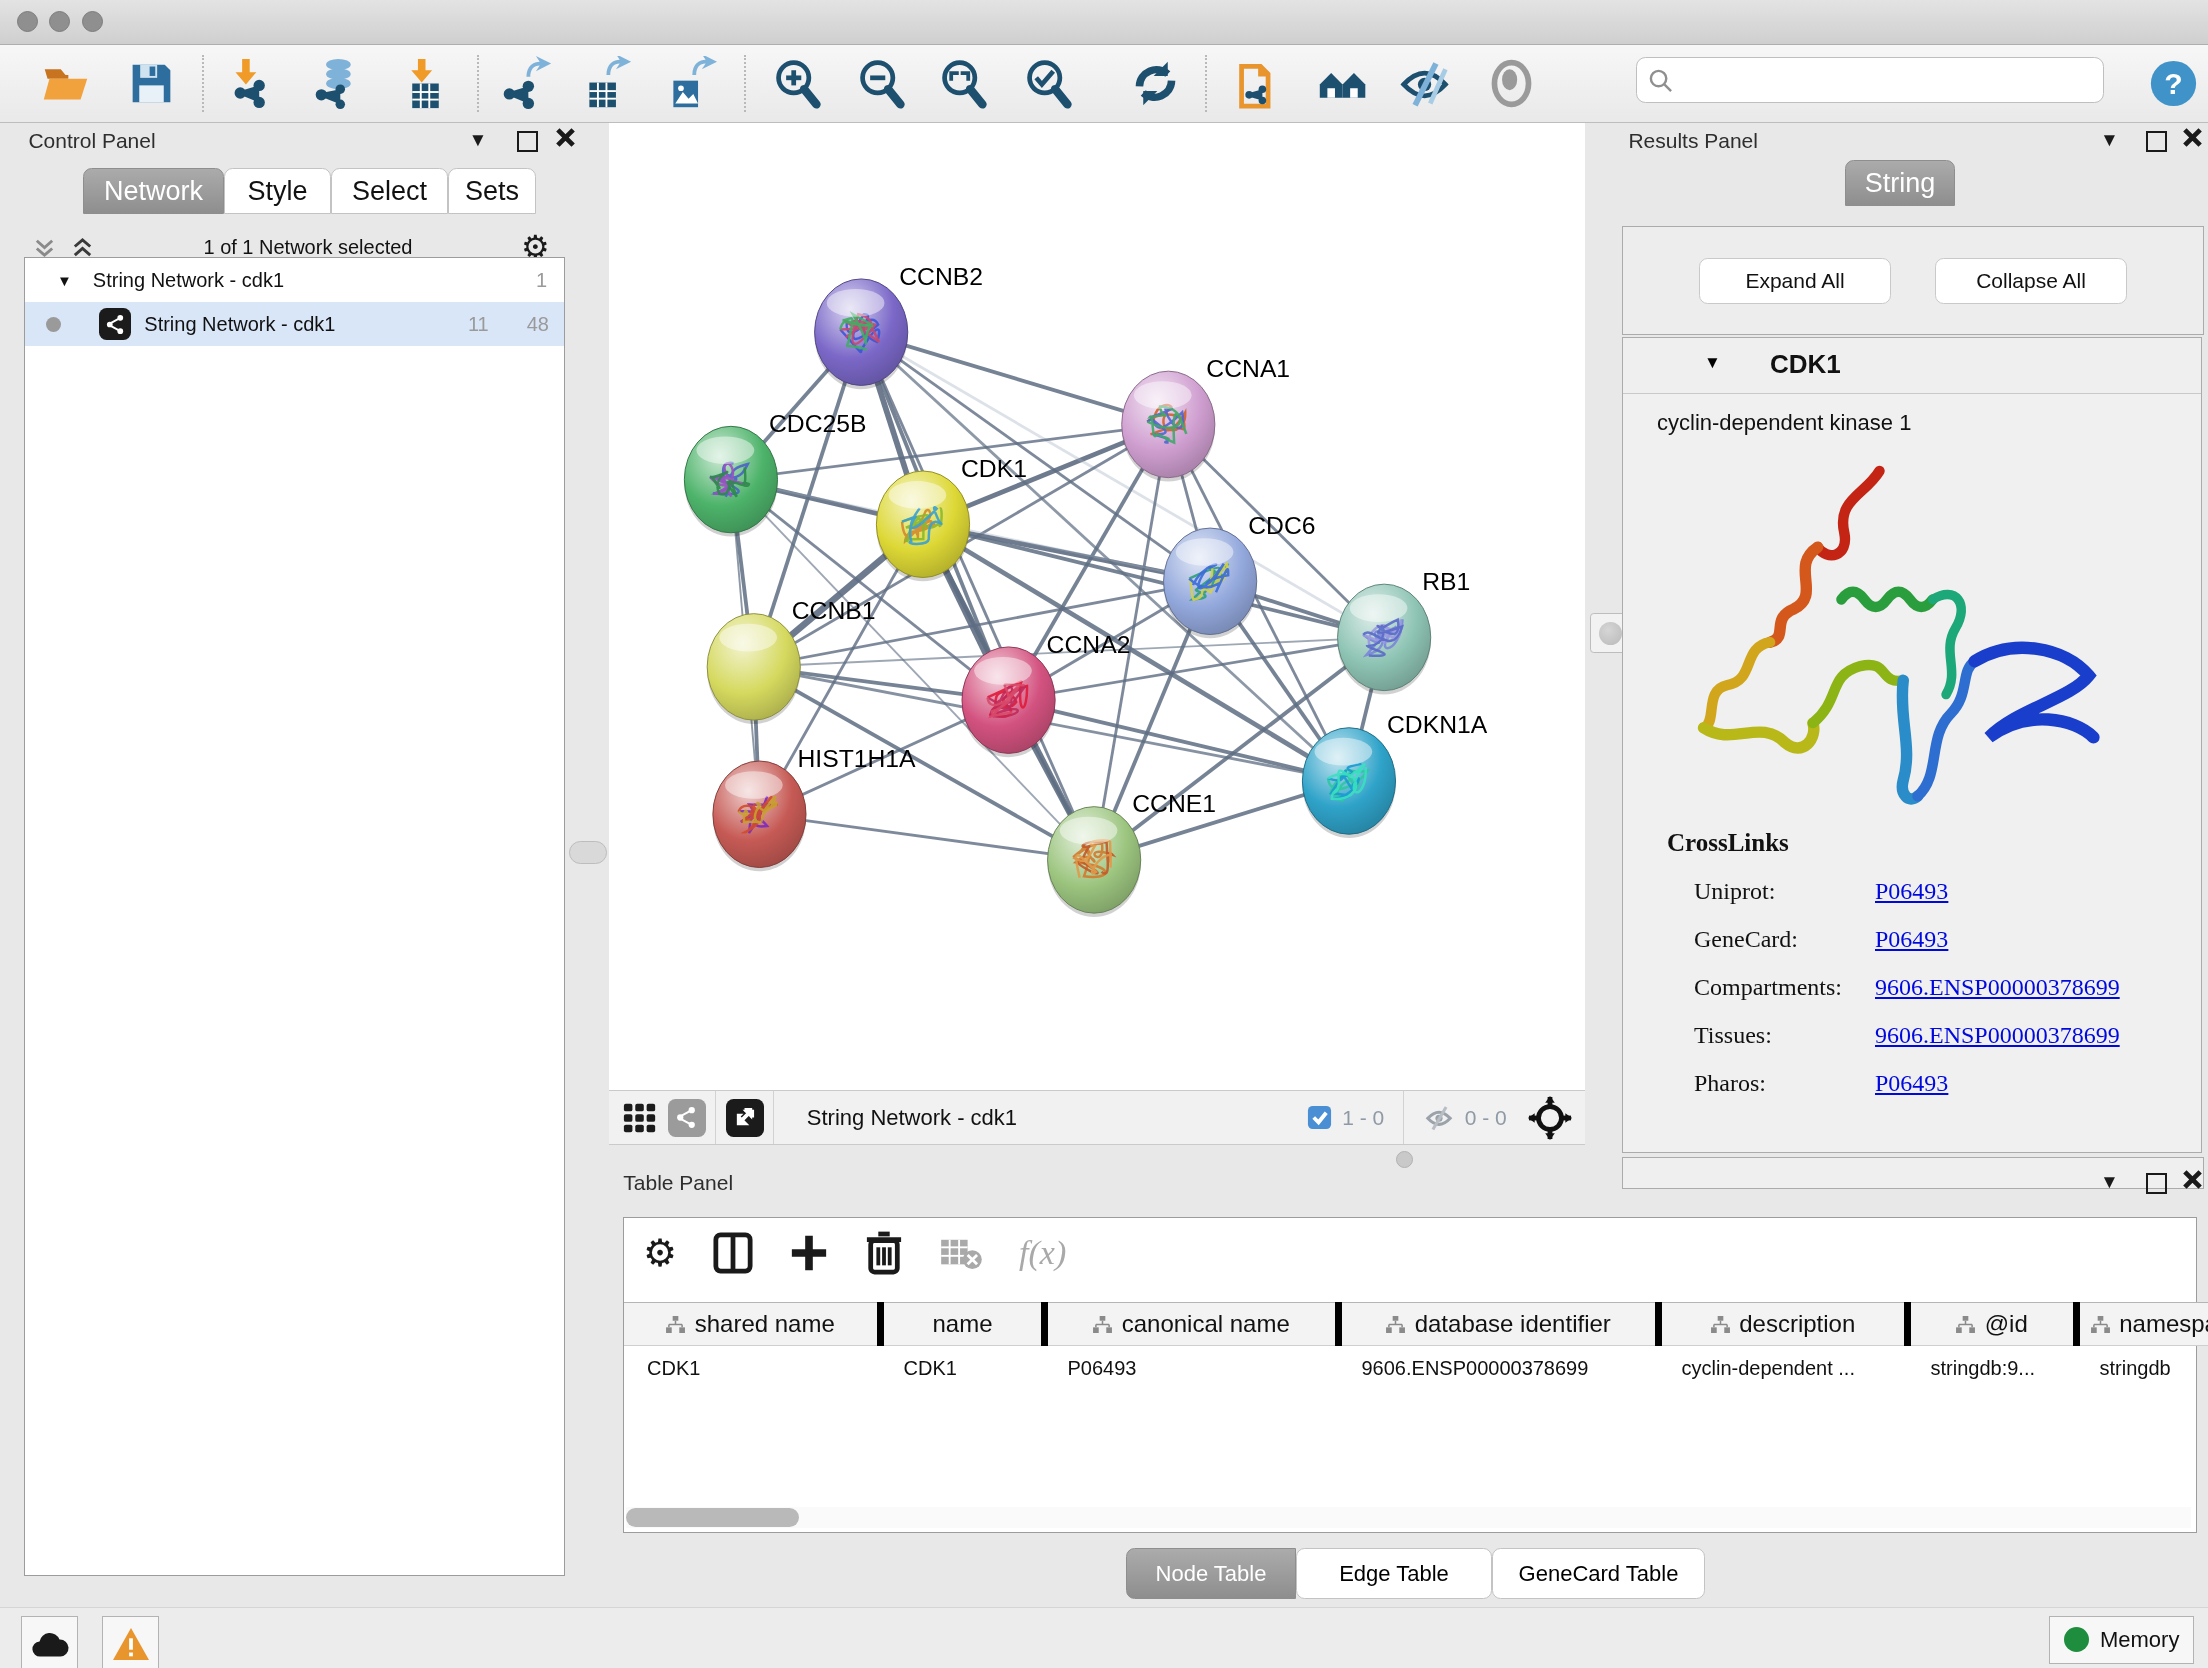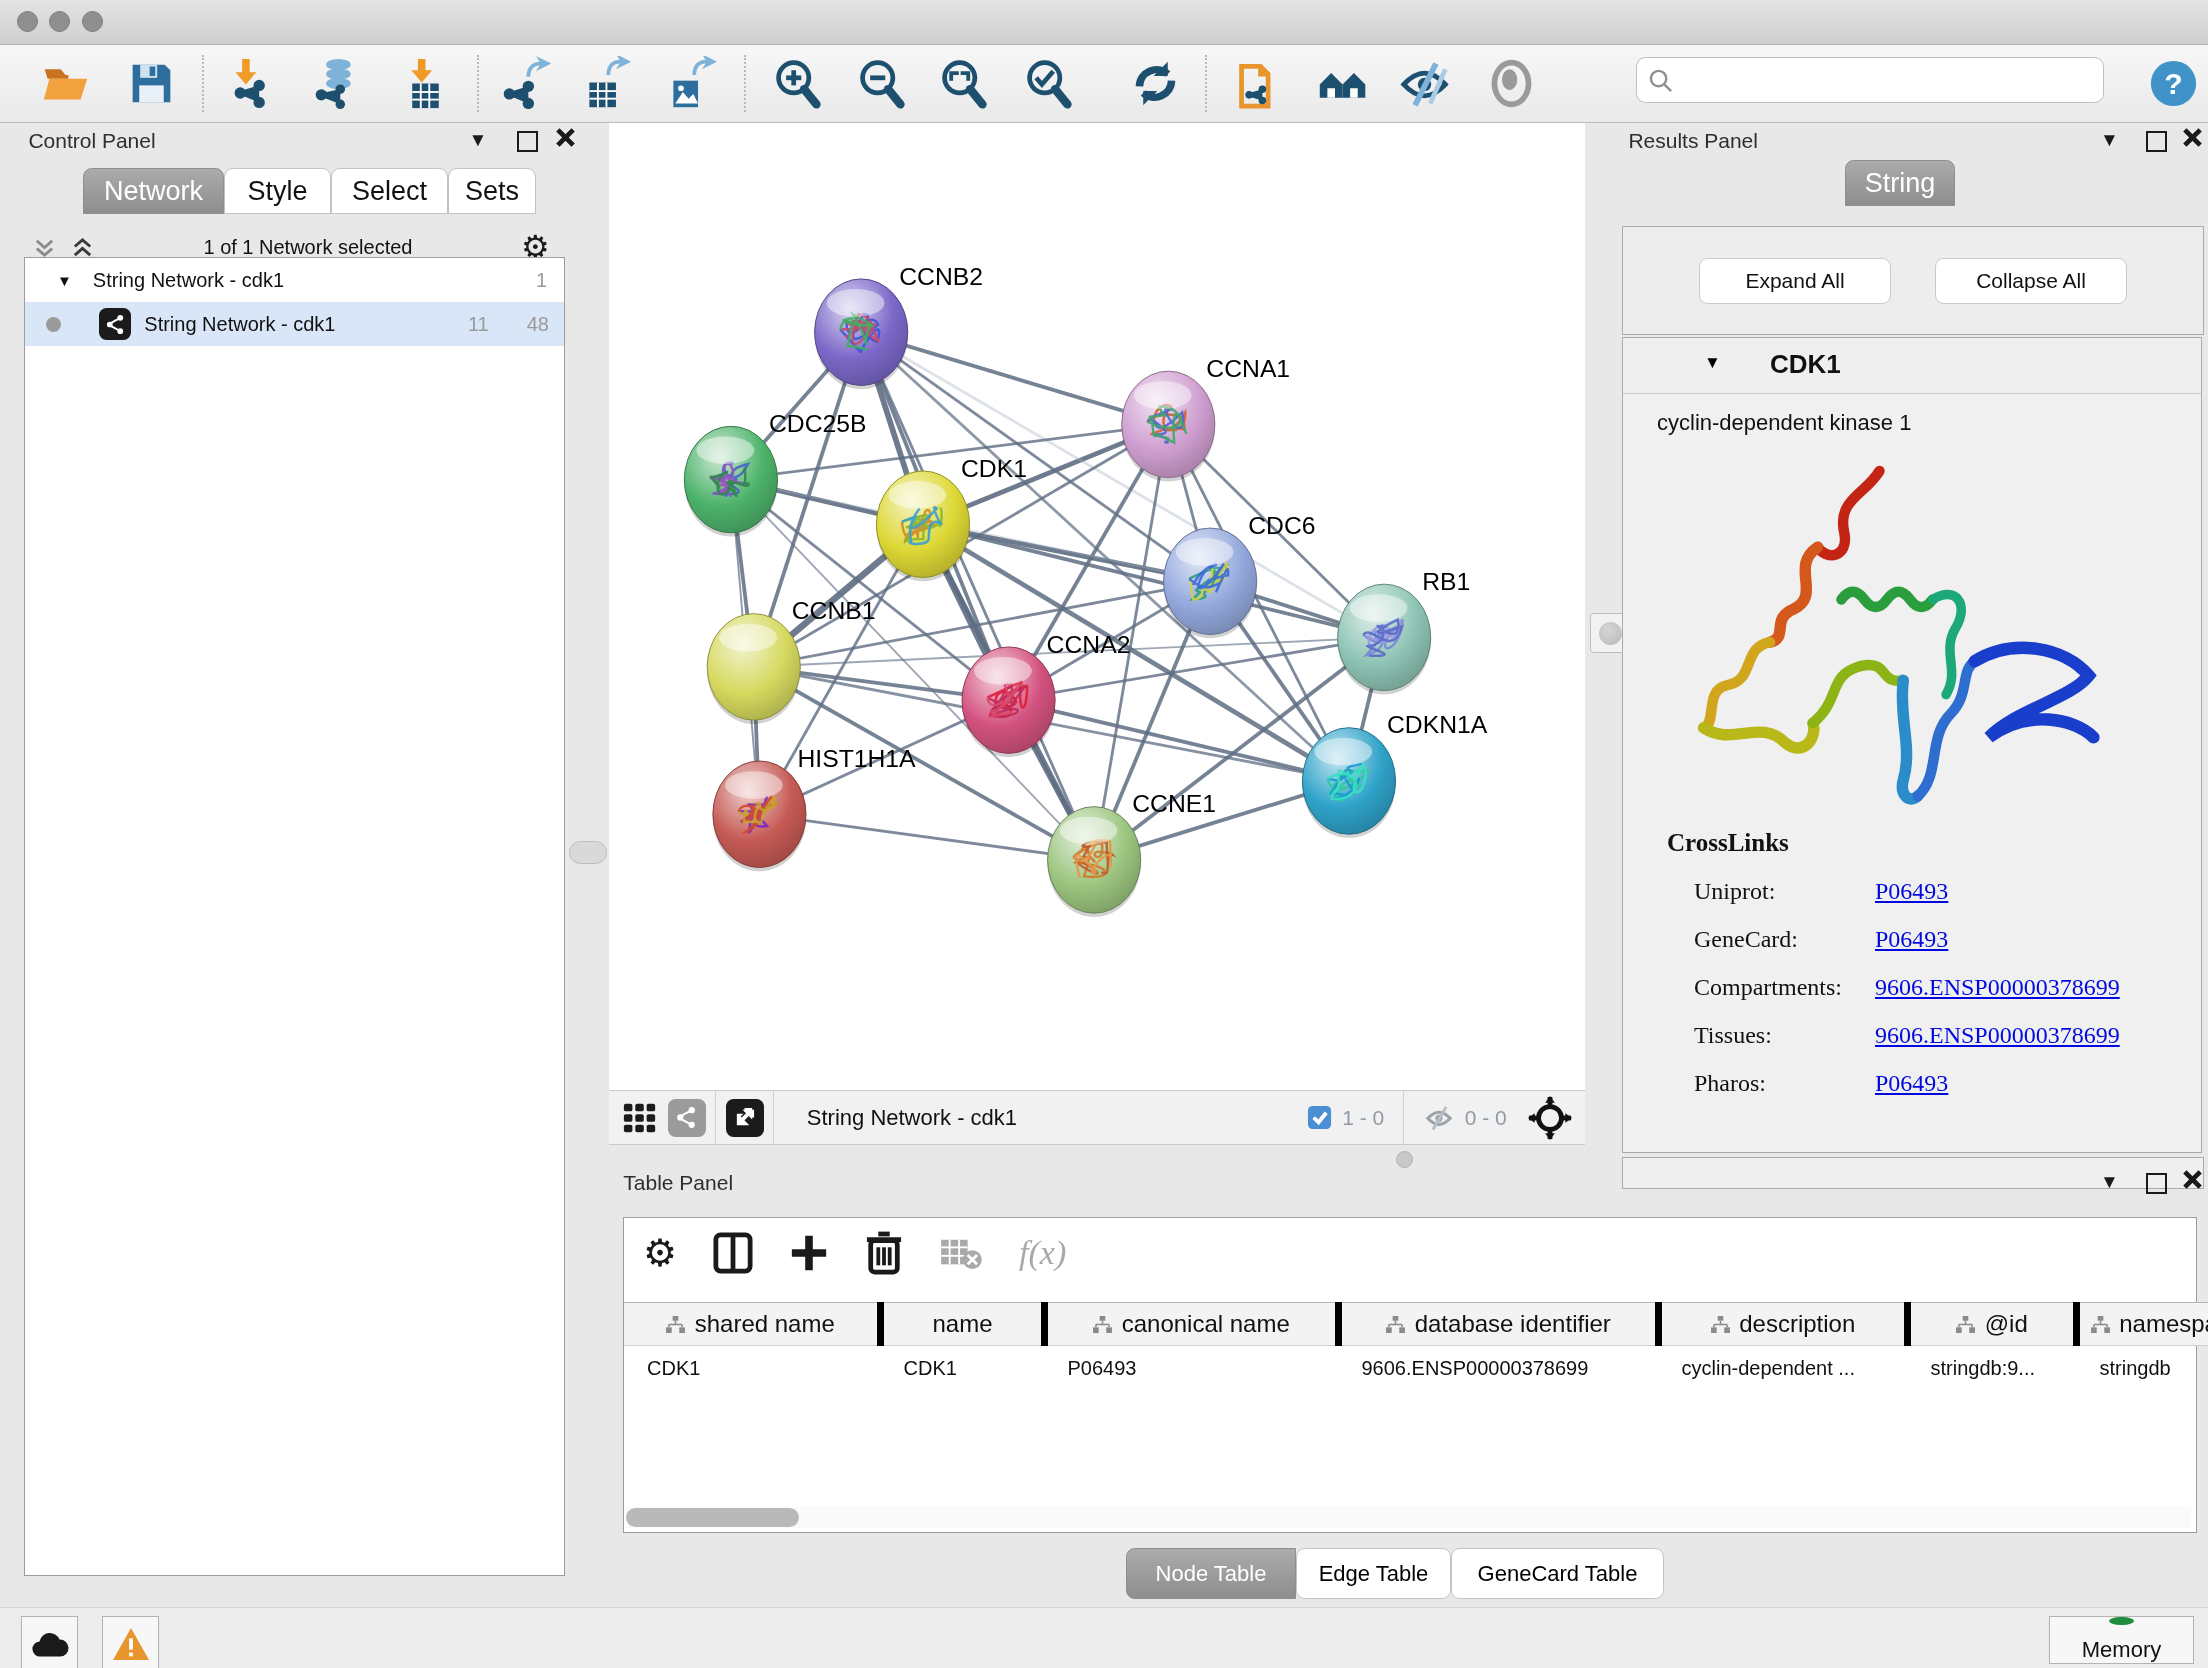--- a/index.html
+++ b/index.html
@@ -61,21 +61,21 @@
   #hscroll{position:absolute;left:1.9px;bottom:3.8px;width:1565px;height:21px;background:#fafafa;}
   #hthumb{position:absolute;left:0;top:1px;width:173px;height:19px;background:#b9b9b9;border-radius:9.5px;}
   #table-tabs{left:1126px;top:1548px;display:flex;}
   .tab2{height:51px;box-sizing:border-box;border:1px solid #c3c3c3;background:#fff;display:flex;align-items:center;
         justify-content:center;font-size:22px;border-radius:8.6px;}
   .tab2.sel{background:linear-gradient(#ababab,#8e8e8e);color:#fff;border-color:#8e8e8e;border-radius:8.6px 0 0 8.6px;}
   
   #statusbar{left:0;top:1607px;width:2208px;height:61px;background:#ececec;border-top:1px solid #d5d5d5;}
   .st-btn{width:55px;height:55px;background:#f7f7f7;border:1.9px solid #b3b3b3;display:flex;align-items:center;justify-content:center;}
   #memory-btn{left:2049px;top:7.6px;width:143px;height:46px;background:#f7f7f7;border:1.9px solid #b3b3b3;
-              display:flex;align-items:center;justify-content:center;gap:11.4px;font-size:22px;color:#111;flex-direction:column;}
+              display:flex;align-items:center;justify-content:center;gap:11.4px;font-size:22px;color:#111;}
   .handle{background:#d9d9d9;border:1px solid #bdbdbd;border-radius:11.4px;}
   svg{display:block;}
   text{font-family:"Liberation Sans",sans-serif;}
 </style>
 </head>
 <body>
 
 <div id="titlebar" class="abs">
   <div class="traffic abs" style="left:17px"></div>
   <div class="traffic abs" style="left:49px"></div>
@@ -788,21 +788,21 @@
           <td>stringdb</td>
         </tr>
       </tbody>
   </table>
   <div id="hscroll">
       <div id="hthumb"></div>
     </div>
 </div>
 <div id="table-tabs" class="abs">
     <div class="tab2 sel" style="width:170px">Node Table</div>
-    <div class="tab2" style="width:155px">Edge Table</div>
+    <div class="tab2" style="width:196px">Edge Table</div>
     <div class="tab2" style="width:213px">GeneCard Table</div>
   </div>
 
 <div id="statusbar" class="abs">
   <div class="st-btn abs" style="left:21px;top:7.6px">
     <svg width="38" height="28.5" viewBox="0 0 40 30">
         <path d="M10 28a8 8 0 0 1-1-16 11 11 0 0 1 21-2 7 7 0 0 1 1 18z" fill="#1a1a1a"></path>
       </svg>
   </div>
   <div class="st-btn abs" style="left:102px;top:7.6px">

